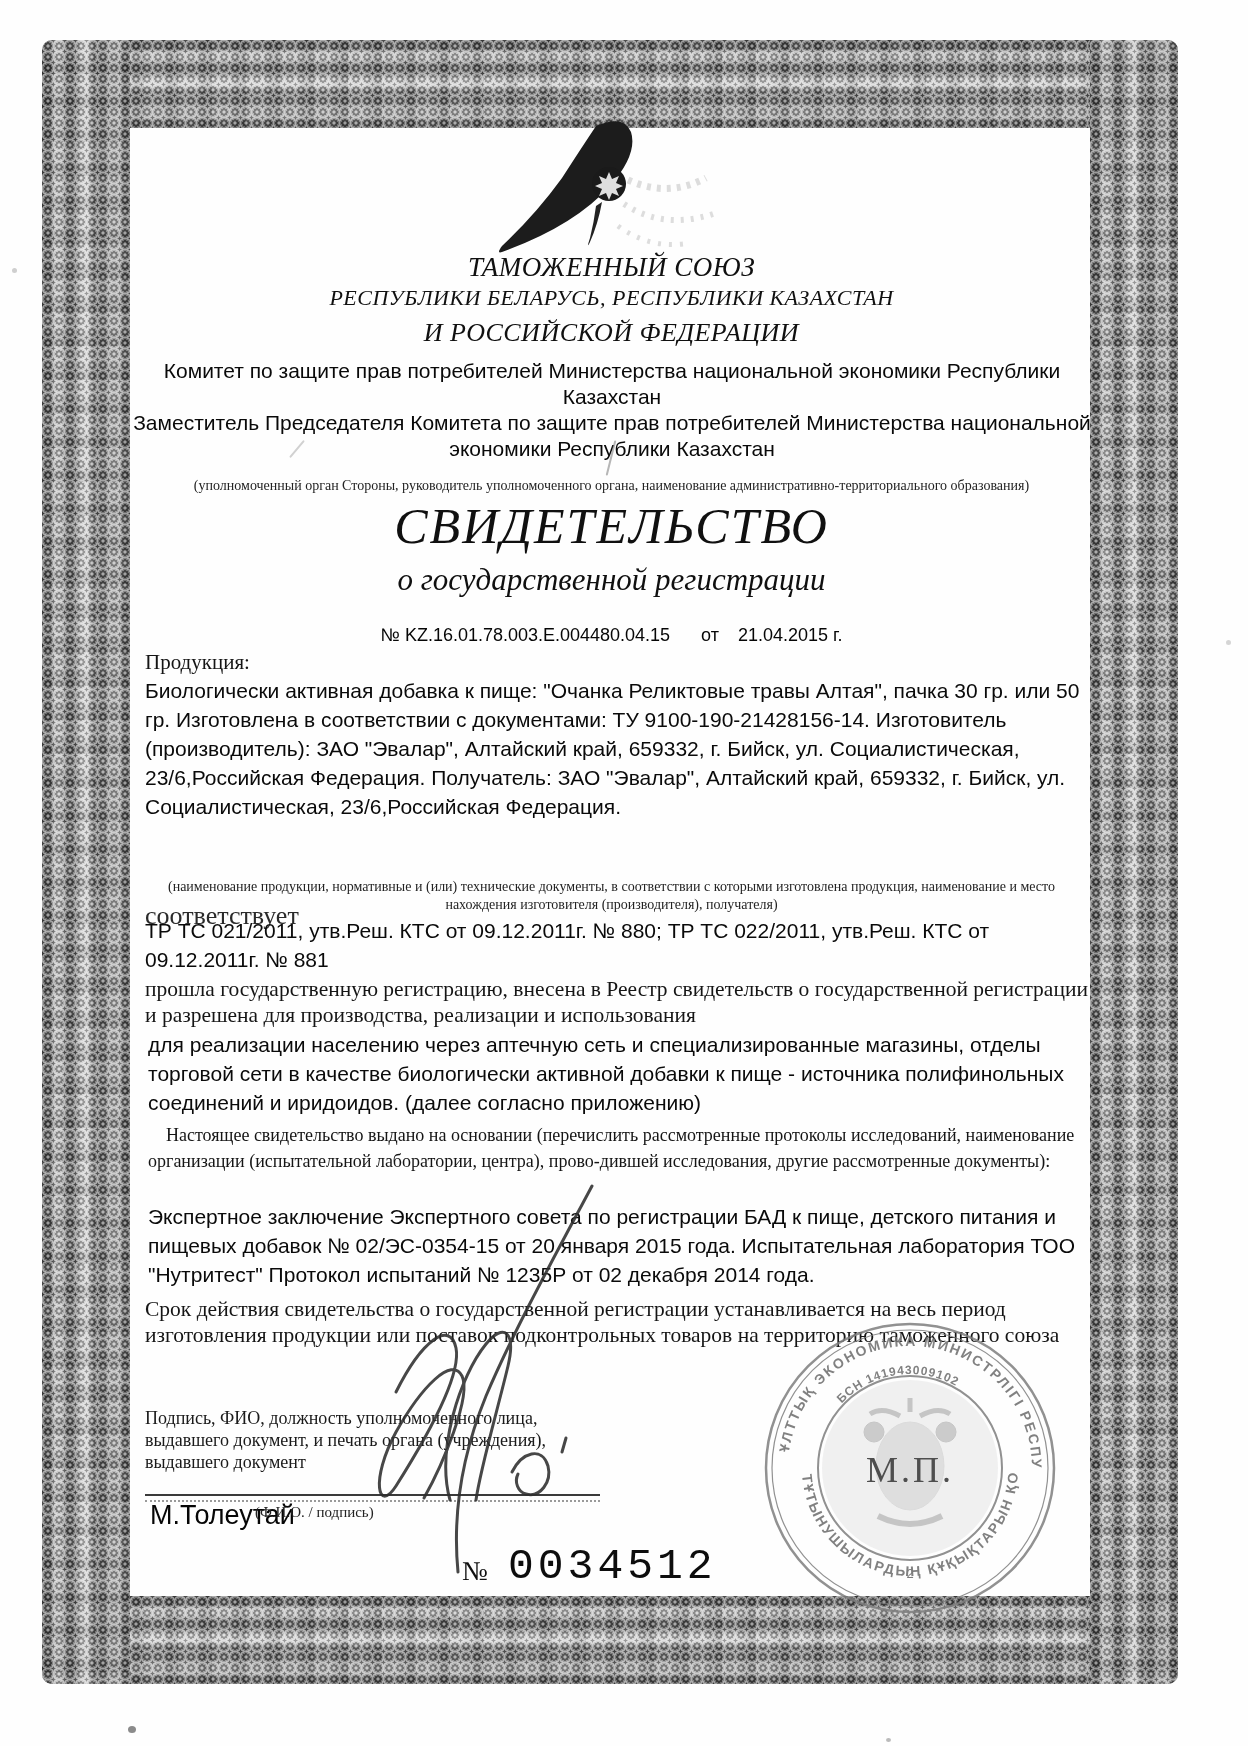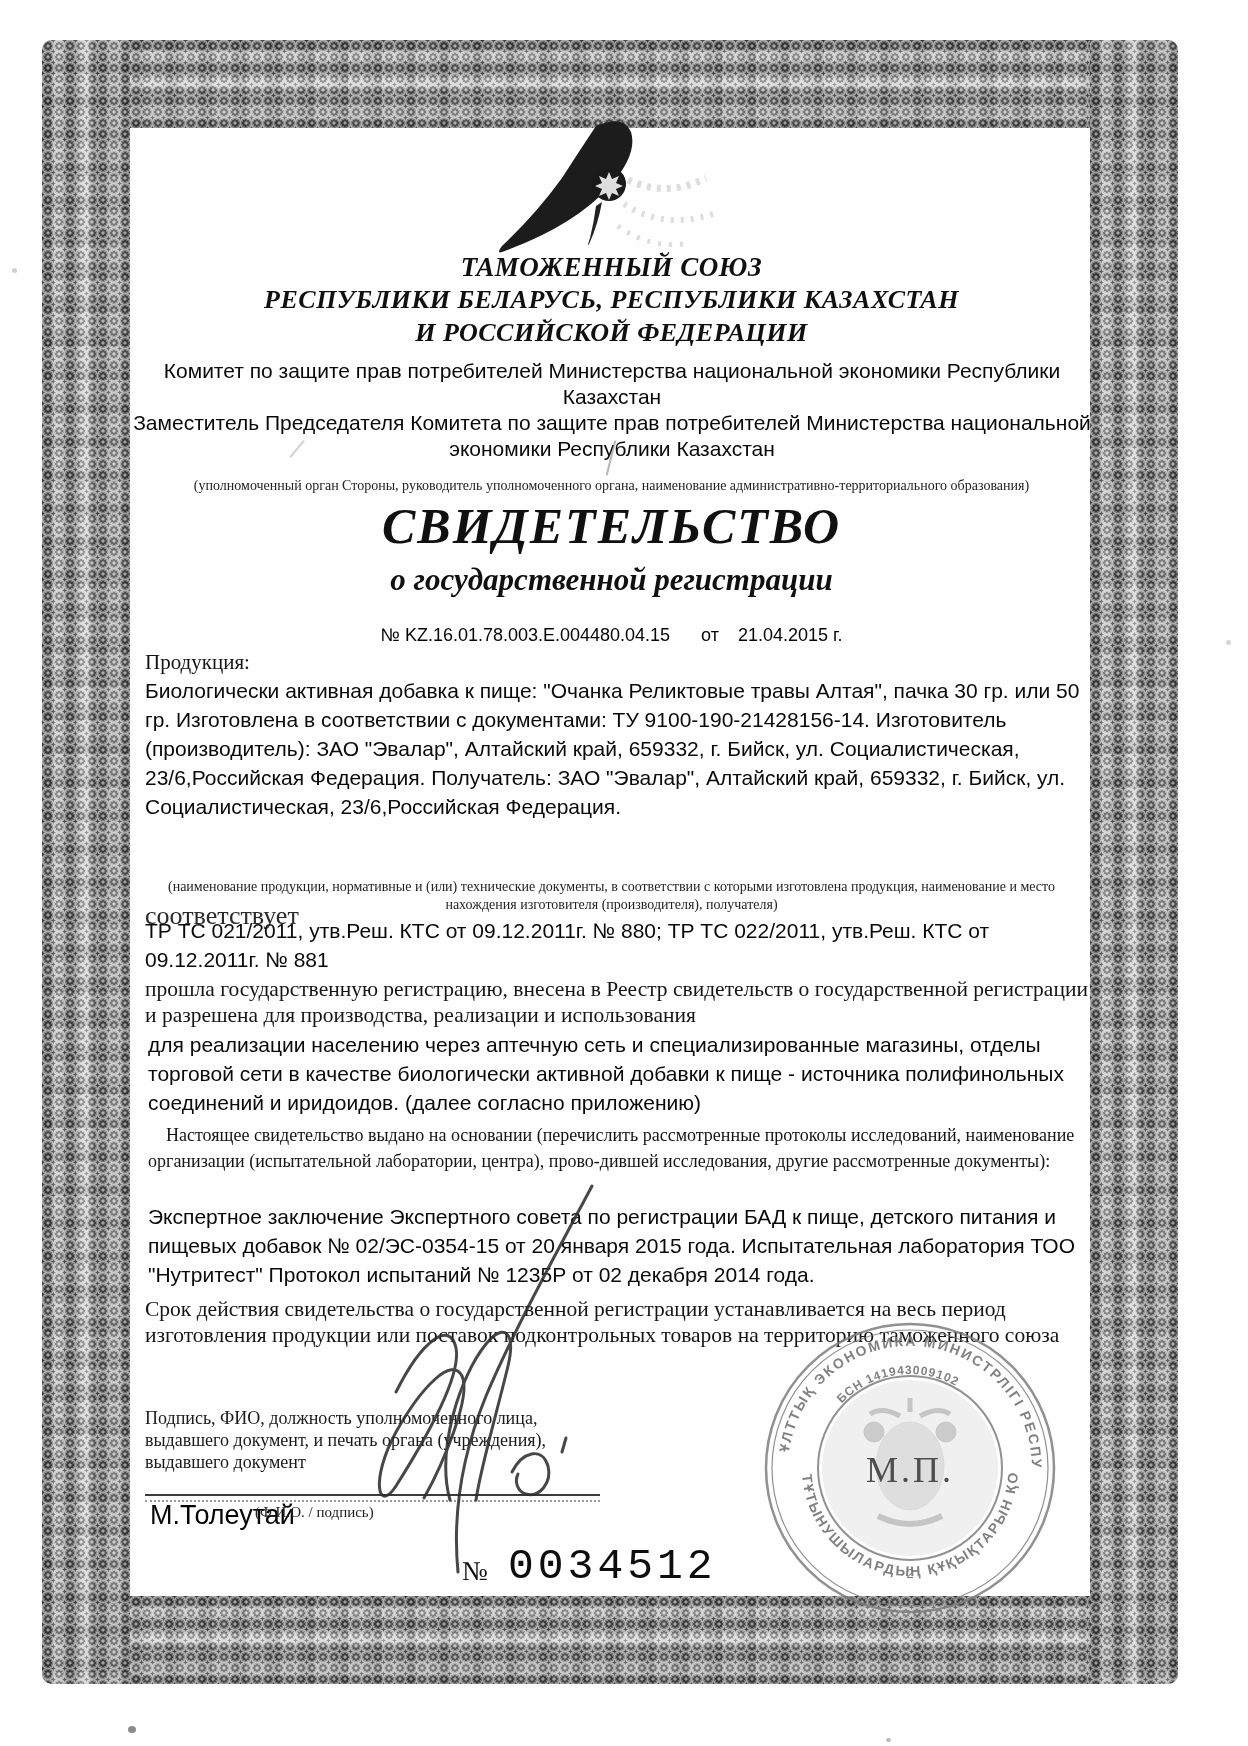--- a/index.html
+++ b/index.html
@@ -26,26 +26,26 @@
       repeating-linear-gradient(90deg, #3c3c3c 0 9px, #a9a9a9 13px 19px, #474747 24px 33px, #bdbdbd 39px 46px, #4f4f4f 52px 63px, #8f8f8f 69px 77px, #3e3e3e 82px 88px);
     background-size:11px 11px, auto auto, auto auto;
   }
   .band-top{top:0;border-radius:10px 10px 0 0;}
   .band-bottom{bottom:0;border-radius:0 0 10px 10px;}
   .band-left{left:0;border-radius:10px 0 0 10px;}
   .band-right{right:0;border-radius:0 10px 10px 0;}
 
   .abs{position:absolute;}
   .ctr{left:133px;width:957px;text-align:center;}
-  .serifh{font-family:"Liberation Serif", serif;font-weight:bold;font-style:italic;color:#101010;}
+  .serifh{font-family:"Liberation Serif", serif;font-weight:normal;font-style:italic;color:#101010;}
   .sans{font-family:"Liberation Sans", sans-serif;}
   .small-note{font-family:"Liberation Serif", serif;font-size:14px;color:#232323;line-height:18px;}
 
   .h1a{top:252px;font-size:27px;letter-spacing:.5px;}
-  .h1b{top:285px;font-size:26px;letter-spacing:.5px;}
+  .h1b{top:285px;font-size:22px;letter-spacing:.5px;}
   .h1c{top:318px;font-size:26px;letter-spacing:.5px;}
 
   .authority{top:358px;left:122px;width:980px;text-align:center;font-size:21px;line-height:26px;color:#090909;}
   .auth2{top:410px;}
   .auth-note{top:477px;}
 
   .title-main{top:497px;font-size:50px;letter-spacing:2px;}
   .title-sub{top:562px;font-size:31px;}
 
   .numline{top:625px;font-size:18px;color:#060606;}

